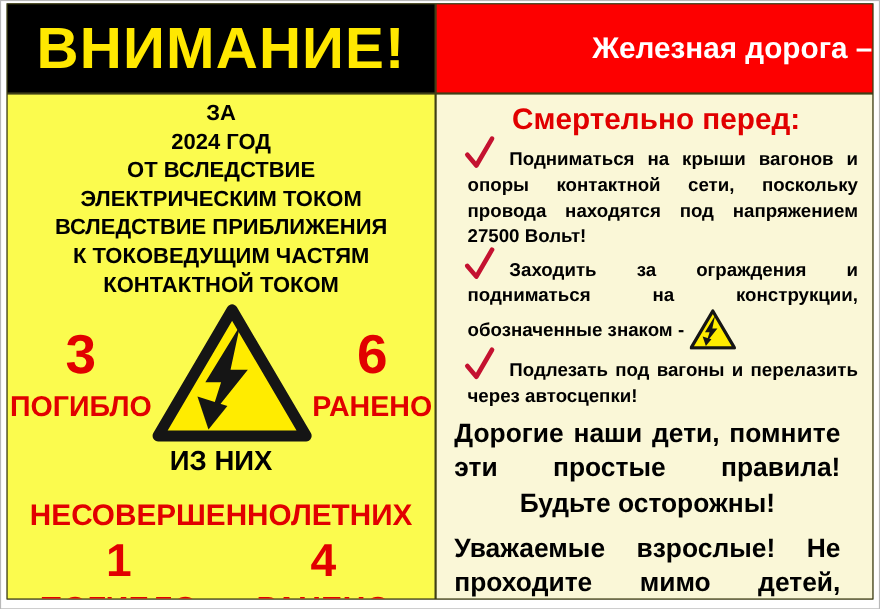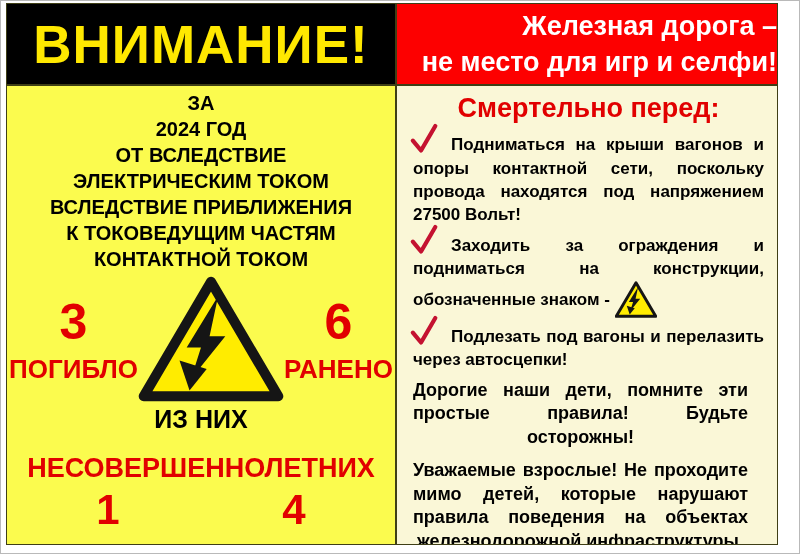--- a/index.html
+++ b/index.html
@@ -6,21 +6,21 @@
   body {
     width: 800px; height: 554px; overflow: hidden;
     background: #ffffff;
     font-family: "Liberation Sans", "DejaVu Sans", sans-serif;
     font-weight: bold;
     -webkit-font-smoothing: antialiased;
   }
   .poster {
     position: absolute; inset: 0;
     box-sizing: border-box;
-    padding: 2px 21px 8px 5px;
+    padding: 2px 5px 8px 5px;
     background: #ffffff;
     border: 1px solid #b9b9b9;
   }
   .grid {
     width: 100%; height: 100%;
     display: grid;
     grid-template-columns: 388px 1fr;
     grid-template-rows: 80px 1fr;
     gap: 2px;
     background: #3f3f16;
@@ -82,54 +82,53 @@
     color: #000;
     padding: 5px 13px 0 16px;
   }
   .danger-title {
     color: var(--text-red, #e10000);
     font-size: 27px; text-align: center; line-height: 1.15;
     margin: 2px 0 9px 0;
   }
   .bullet {
     position: relative;
-    margin: 0 0 7px 0;
+    margin: 0 0 7px 12px;
     font-size: 17px; line-height: 1.38;
     text-align: justify;
     text-indent: 38px;
   }
   .check {
     position: absolute; left: -4px; top: -9px;
     width: 30px; height: 30px;
     transform: rotate(-4deg);
   }
   .inline-sign {
     width: 42px; height: 37px;
     vertical-align: -13px; margin-left: 5px;
   }
   .note {
-    font-size: 18px; line-height: 1.32;
+    font-size: 24px; line-height: 1.32;
     text-align: justify; text-align-last: center;
     margin: 0 16px 9px 0;
   }
   .kids-note { margin-top: 2px; }
 </style>
 </head>
 <body>
 
 <div class="poster">
   <div class="grid">
 
     <div class="cell attention">
       <div class="attention-title">ВНИМАНИЕ!</div>
     </div>
 
     <div class="cell slogan">
       <div>Железная дорога –</div>
-      <div>не место для игр и селфи!</div>
     </div>
 
     <div class="cell stats-panel">
       <div class="intro">
         <div>ЗА</div>
         <div>2024 ГОД</div>
         <div>ОТ ВСЛЕДСТВИЕ</div>
         <div>ЭЛЕКТРИЧЕСКИМ ТОКОМ</div>
         <div>ВСЛЕДСТВИЕ ПРИБЛИЖЕНИЯ</div>
         <div>К ТОКОВЕДУЩИМ ЧАСТЯМ</div>

